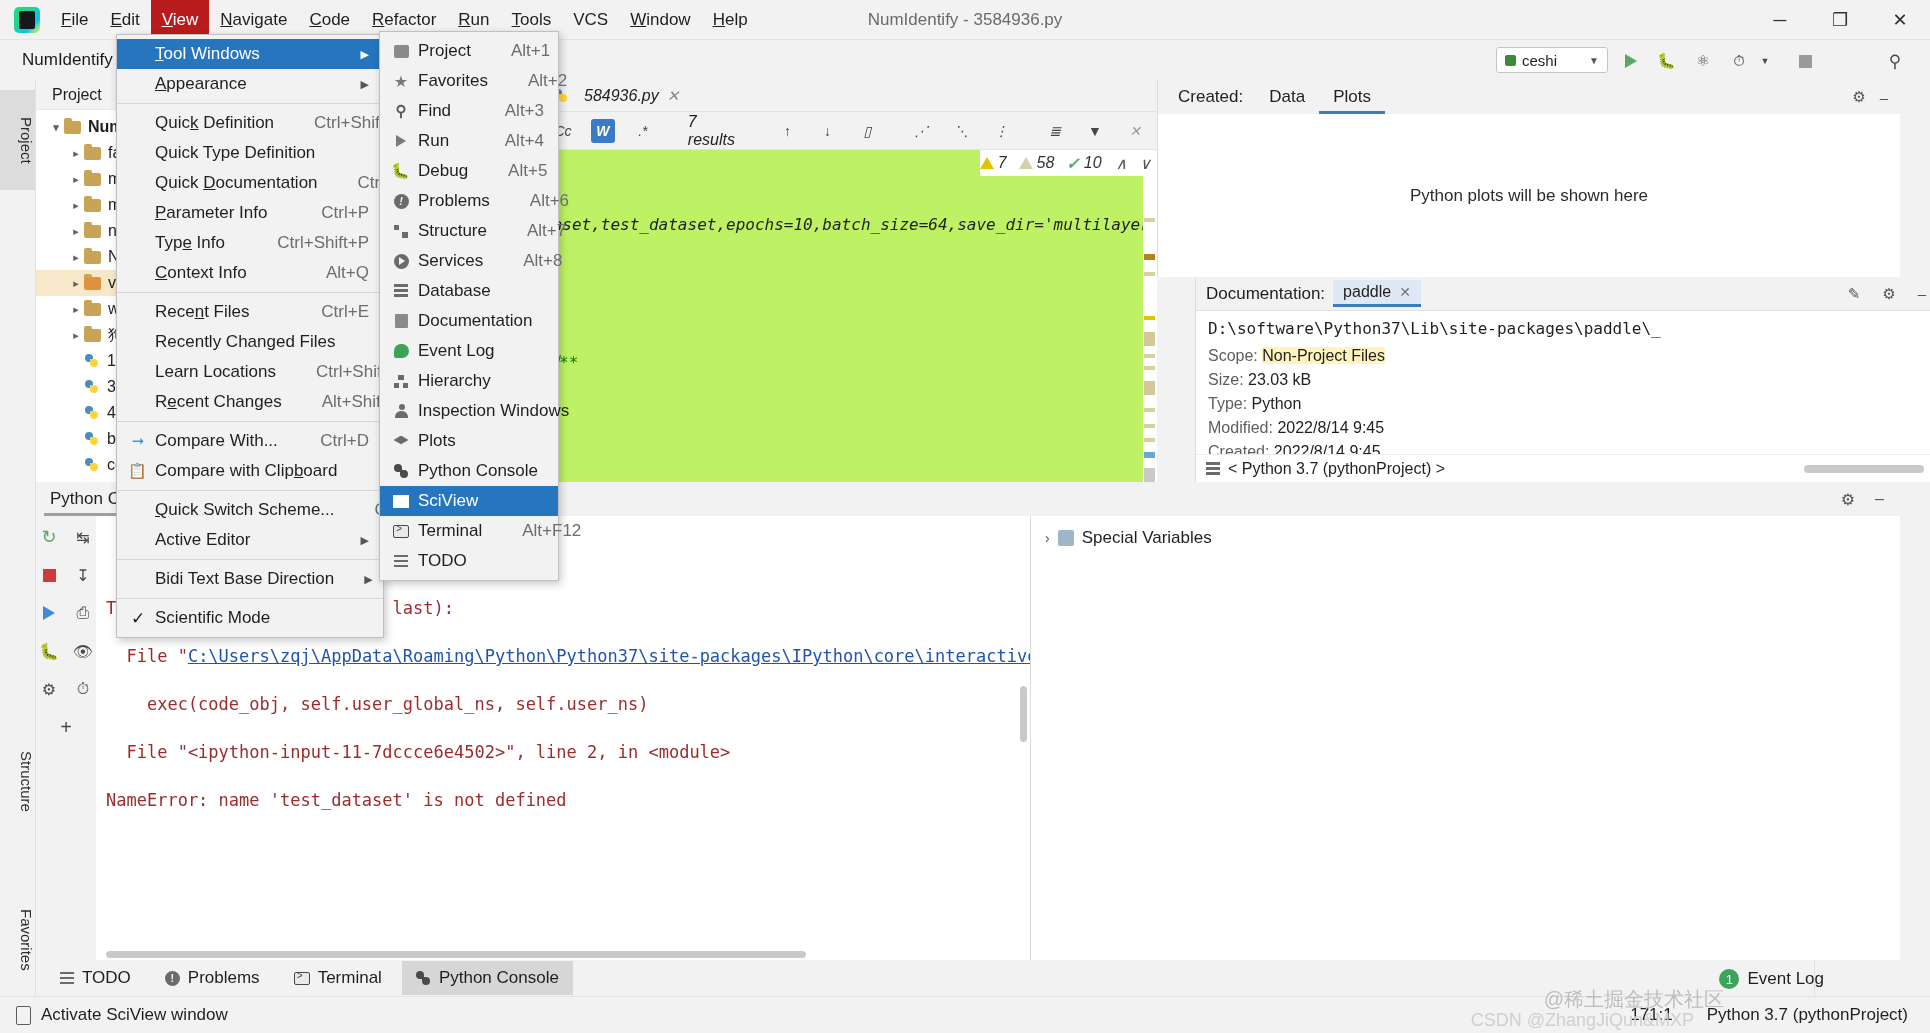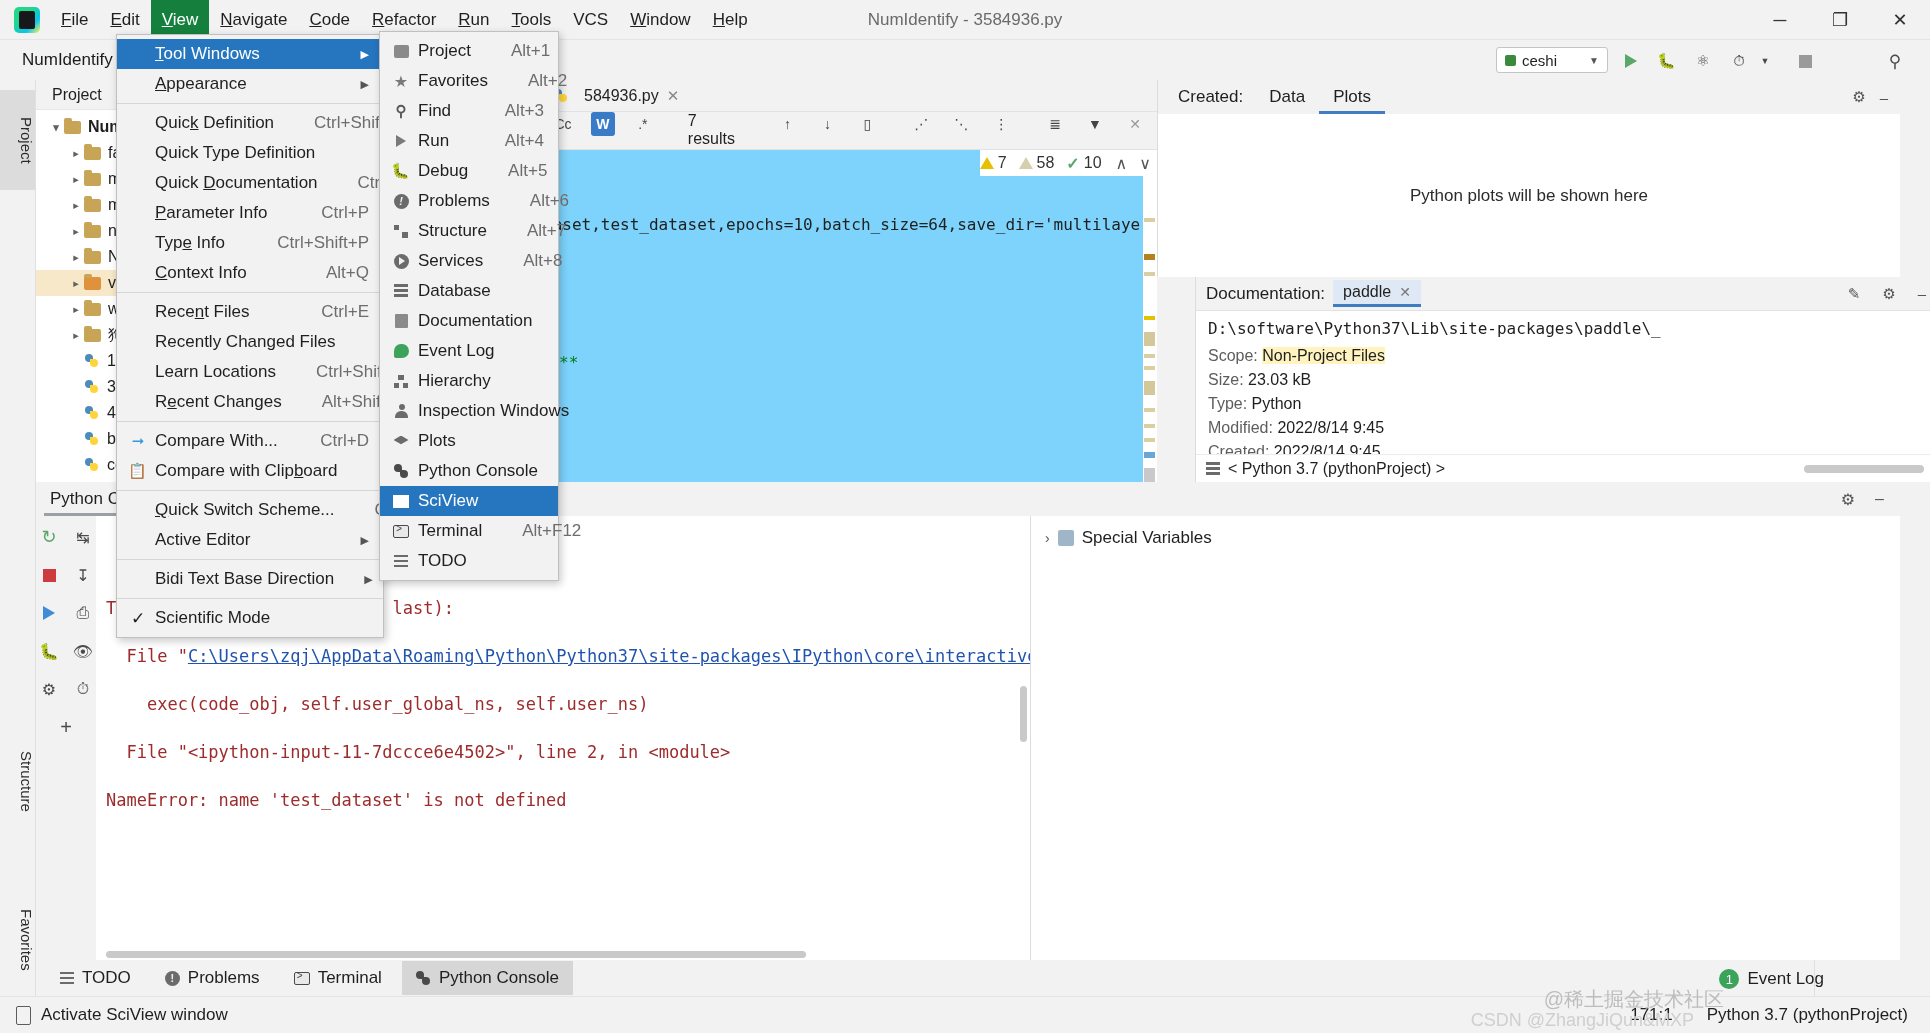--- a/index.html
+++ b/index.html
@@ -30,21 +30,21 @@
   .pc-logo::after{
     content:""; position:absolute; left:5px; top:4px; width:16px; height:18px;
     background:#16181c; border-radius:2px;
   }
   .menu { display: flex; align-items: center; height: 40px; }
   .menu-item {
     padding: 0 11px; height: 40px; line-height: 40px; font-size: 17px;
     color: #1f1f1f; white-space: nowrap; cursor: default;
   }
   .menu-item u { text-decoration: underline; }
-  .menu-item.active { background: #15803d; color: #fff; }
+  .menu-item.active { background: #b91c1c; color: #fff; }
 
   .win-title {
     position: absolute; left: 0; top: 0; width: 1930px; height: 40px;
     line-height: 40px; text-align: center; color: #6a6a6a; font-size: 17px;
     pointer-events: none;
   }
   .win-ctrls { position: absolute; right: 0; top: 0; height: 40px; display: flex; }
   .win-btn { width: 60px; height: 40px; display: flex; align-items: center; justify-content: center; color: #333; font-size: 18px; }
 
   
@@ -99,27 +99,27 @@
   .folder::before { content:""; position:absolute; left:0; top:-3px; width:8px; height:4px; background:#c8a456; border-radius:2px 2px 0 0; }
   .pyfile {
     width: 16px; height: 16px; margin-right: 7px; flex: 0 0 auto; position: relative;
   }
   .pyfile::before{ content:""; position:absolute; left:1px; top:1px; width:8px;height:8px;border-radius:50% 50% 0 50%; background:#4b8bbe;}
   .pyfile::after{ content:""; position:absolute; left:6px; top:6px; width:8px;height:8px;border-radius:0 50% 50% 50%; background:#ffd43b;}
 
   
   .editor-area {
     position: absolute; left: 541px; top: 80px; width: 616px; height: 402px;
-    background: #7dd3fc; overflow: hidden;
+    background: #bef264; overflow: hidden; font-style: italic;
   }
   .tabstrip { height: 32px; background: #f2f2f2; display: flex; align-items: center; border-bottom: 1px solid #e2e2e2; }
   .tab { display: flex; align-items: center; gap: 8px; padding: 0 12px; height: 32px; font-size: 16px; }
   .tab .x { color: #888; font-size: 15px; }
   .find-bar {
-    height: 38px; background: #f2f2f2; display: flex; gap: 16px;
+    height: 38px; background: #f2f2f2; display: flex; align-items: center; gap: 16px;
     padding: 0 10px; border-bottom: 1px solid #e2e2e2; font-size: 16px;
   }
   .fb-btn { width: 26px; height: 24px; display:flex;align-items:center;justify-content:center; color:#444; font-size:14px; }
   .fb-btn.on { background: #3a7bc8; color: #fff; border-radius: 3px; font-weight: bold; }
   .code {
     font-family: "DejaVu Sans Mono", "Liberation Mono", monospace;
     font-size: 16px; line-height: 23px; white-space: pre; color: #1f1f1f;
     padding: 6px 0 0 2px;
   } .s { color: #067d17; }
   .insp-bar {

